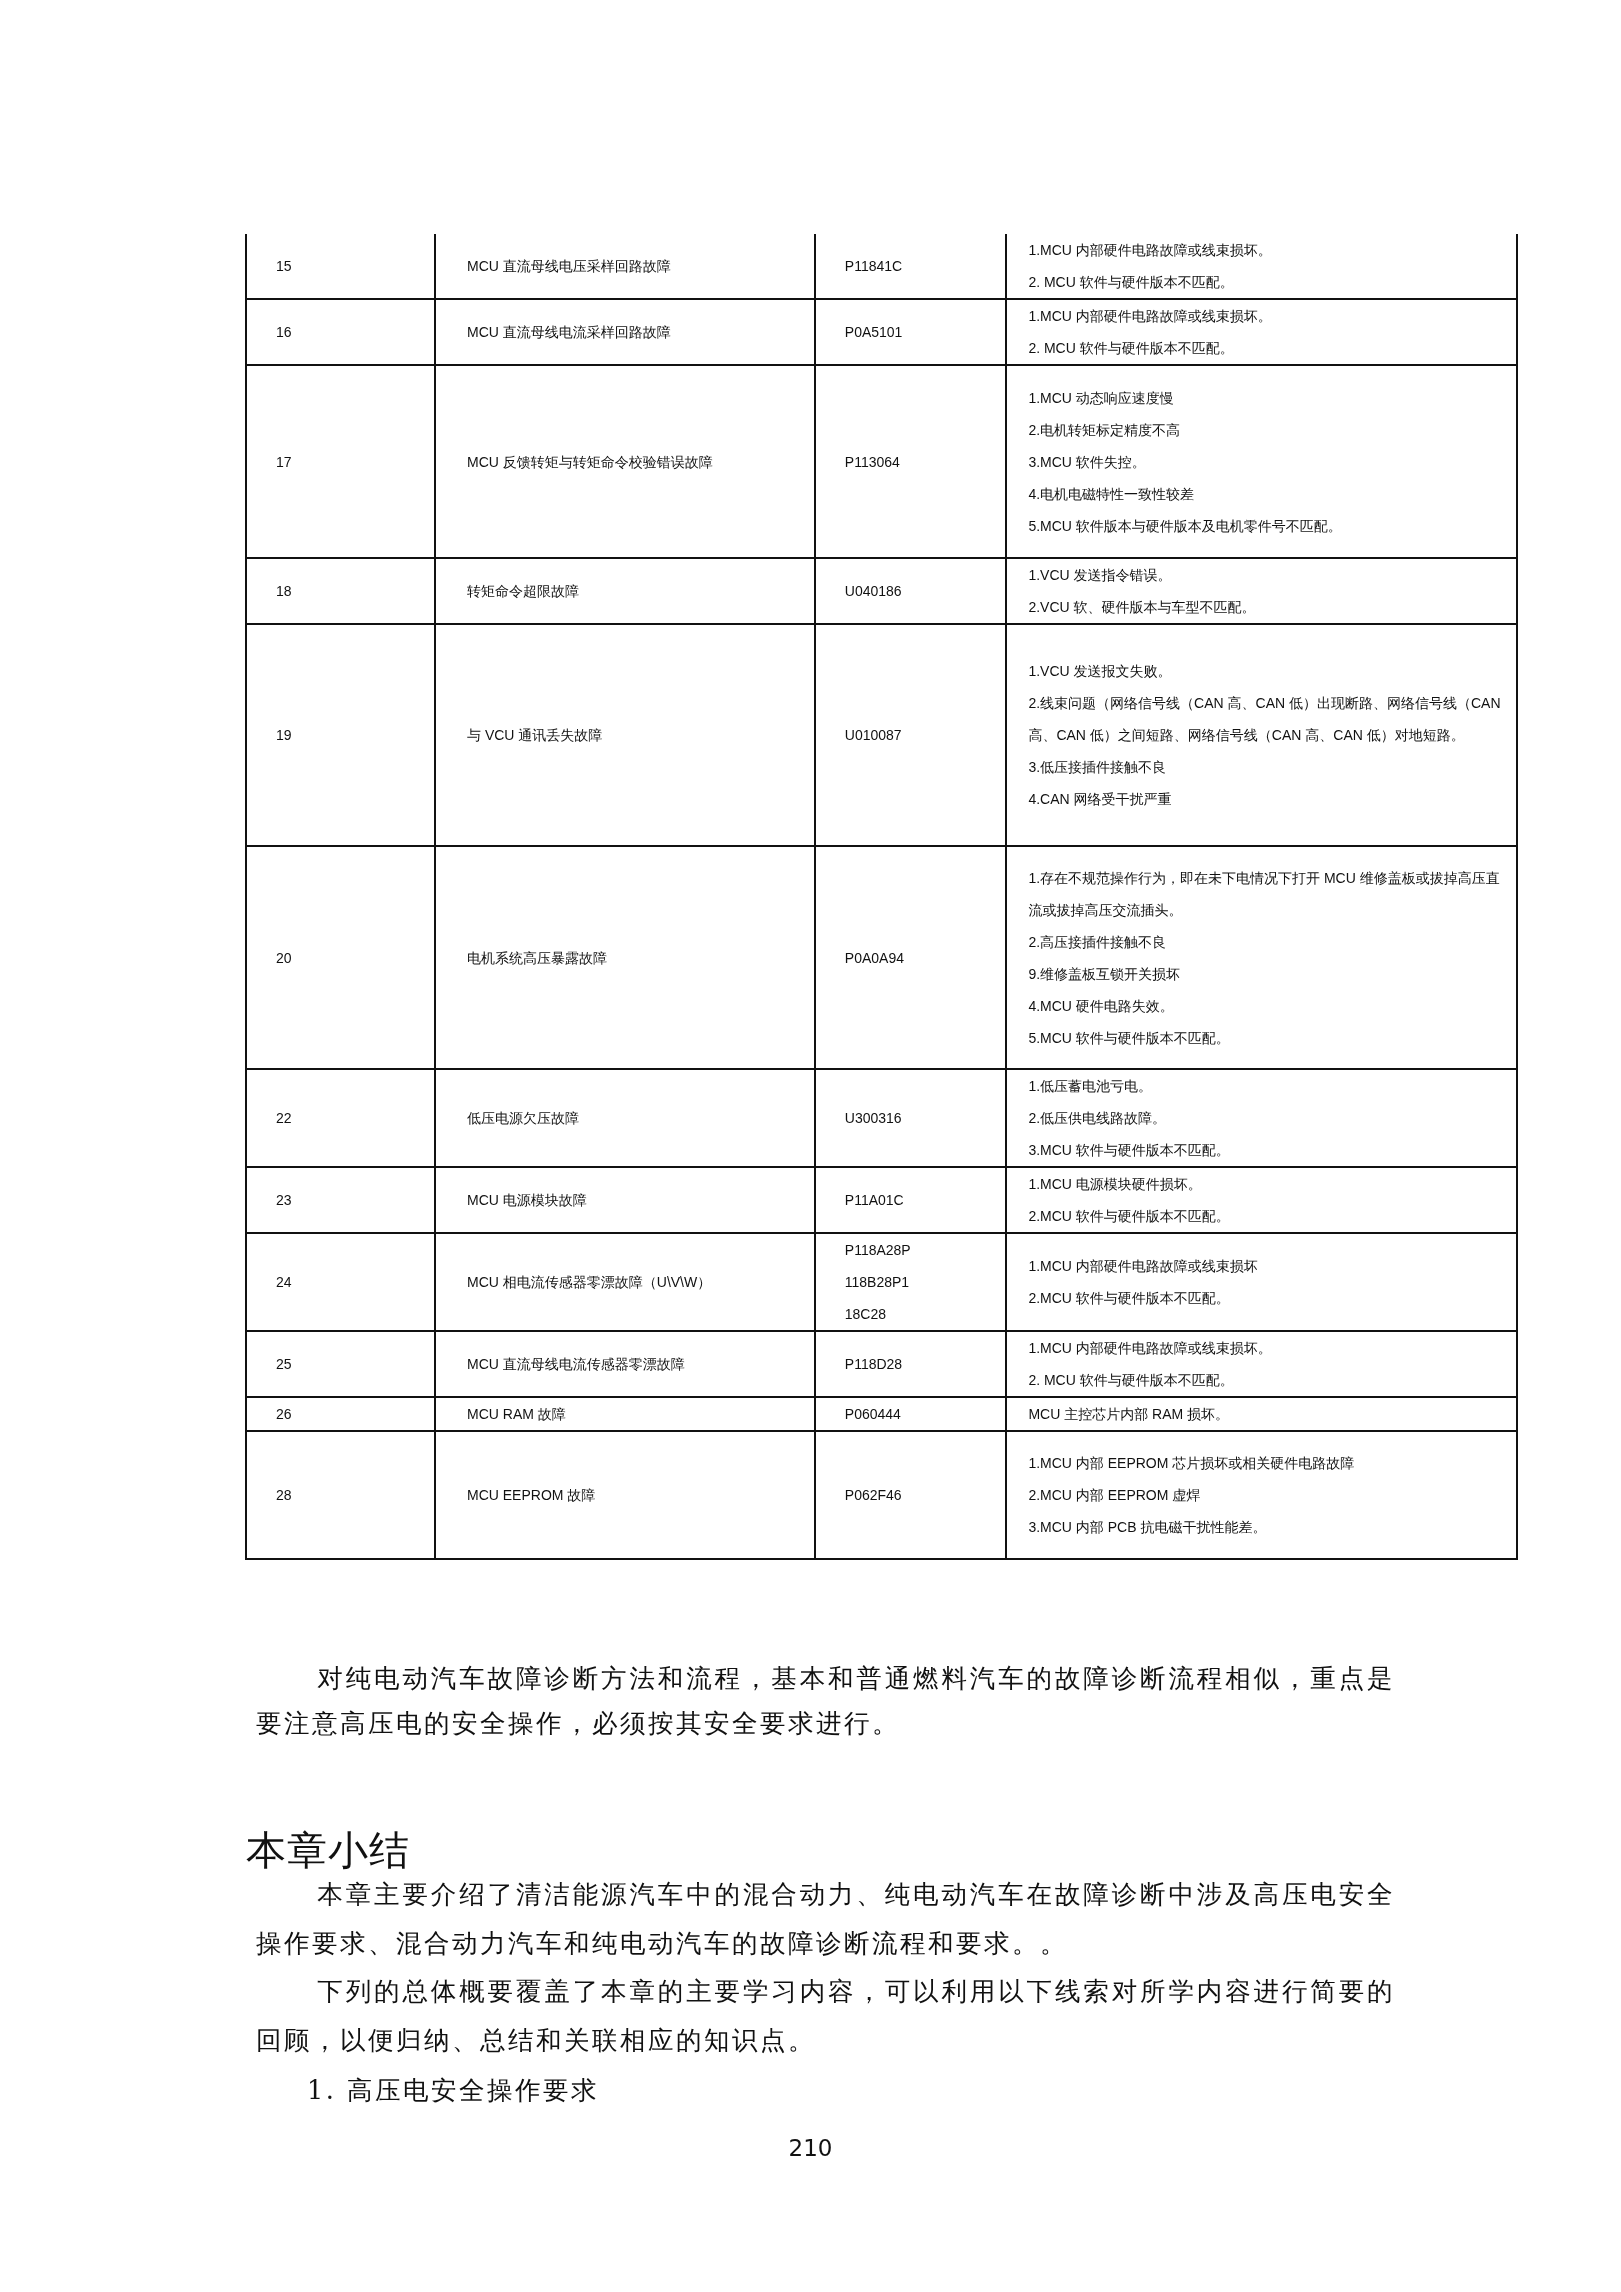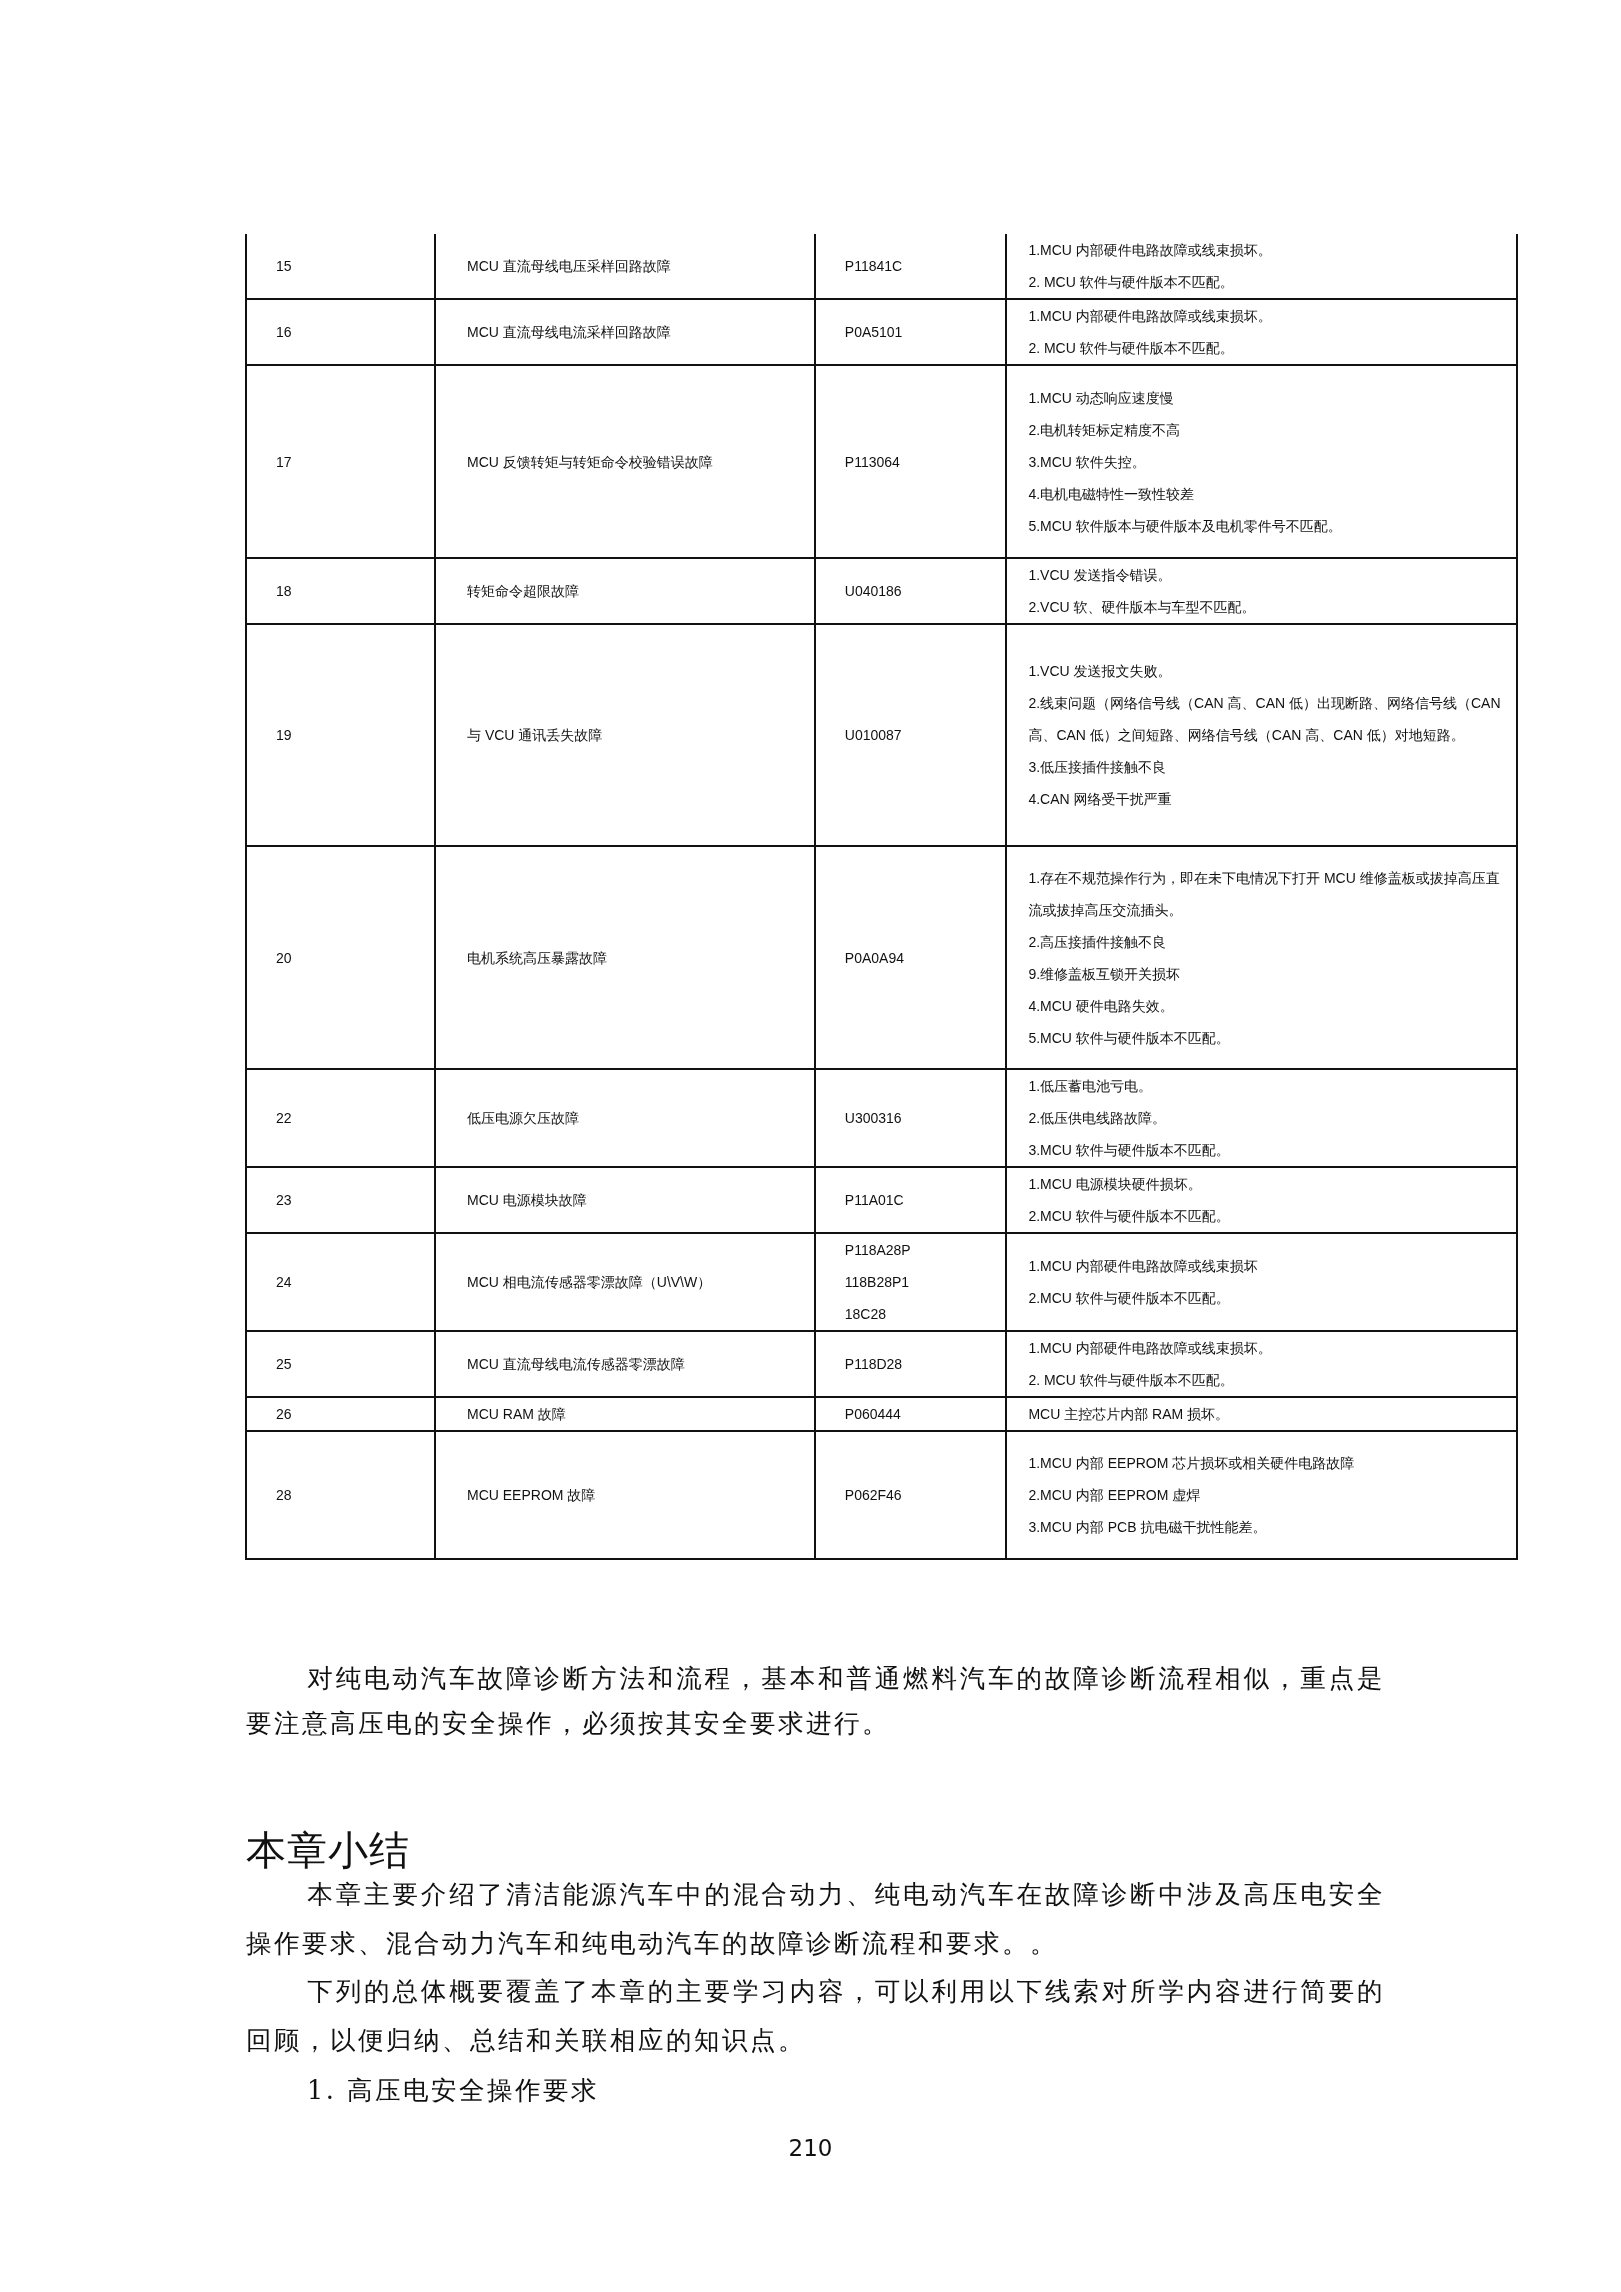--- a/index.html
+++ b/index.html
@@ -16,21 +16,21 @@
   .fault-table tr:first-child td { border-top: none; }
   .c-no   { width: 158px; padding-left: 29px !important; }
   .c-name { width: 337px; padding-left: 31px !important; padding-right: 9.8px !important; }
   .c-code { width: 160px; padding-left: 29px !important; }
   .c-cause{ width: 480px; padding-left: 21.6px !important; padding-right: 7.8px !important; }
   .c-no span, .c-name span, .c-code span { display: block; }
   .cause-line { display: block; white-space: normal; }
   .code-line { display: block; }
 
   
-  .para { position: absolute; left: 246px; width: 1139px; font-size: 25.5px;
+  .para { position: absolute; left: 256px; width: 1139px; font-size: 25.5px;
           font-family: "DejaVu Serif", "Liberation Serif", serif; letter-spacing: 2.5px;
           text-align: justify; margin: 0; }
   .para .indent { display: inline-block; width: 61px; }
   #para1 { top: 1656px; line-height: 45px; }
   #summary-heading { position: absolute; left: 246px; top: 1823px; margin: 0;
           font-family: "DejaVu Sans", "Liberation Sans", sans-serif; font-weight: normal;
           font-size: 40px; letter-spacing: 1px; }
   #para2 { top: 1870px; line-height: 49px; }
   #para3 { top: 1967px; line-height: 49px; }
   #list1 { position: absolute; left: 307px; top: 2066px; font-size: 25.5px; line-height: 49px;

